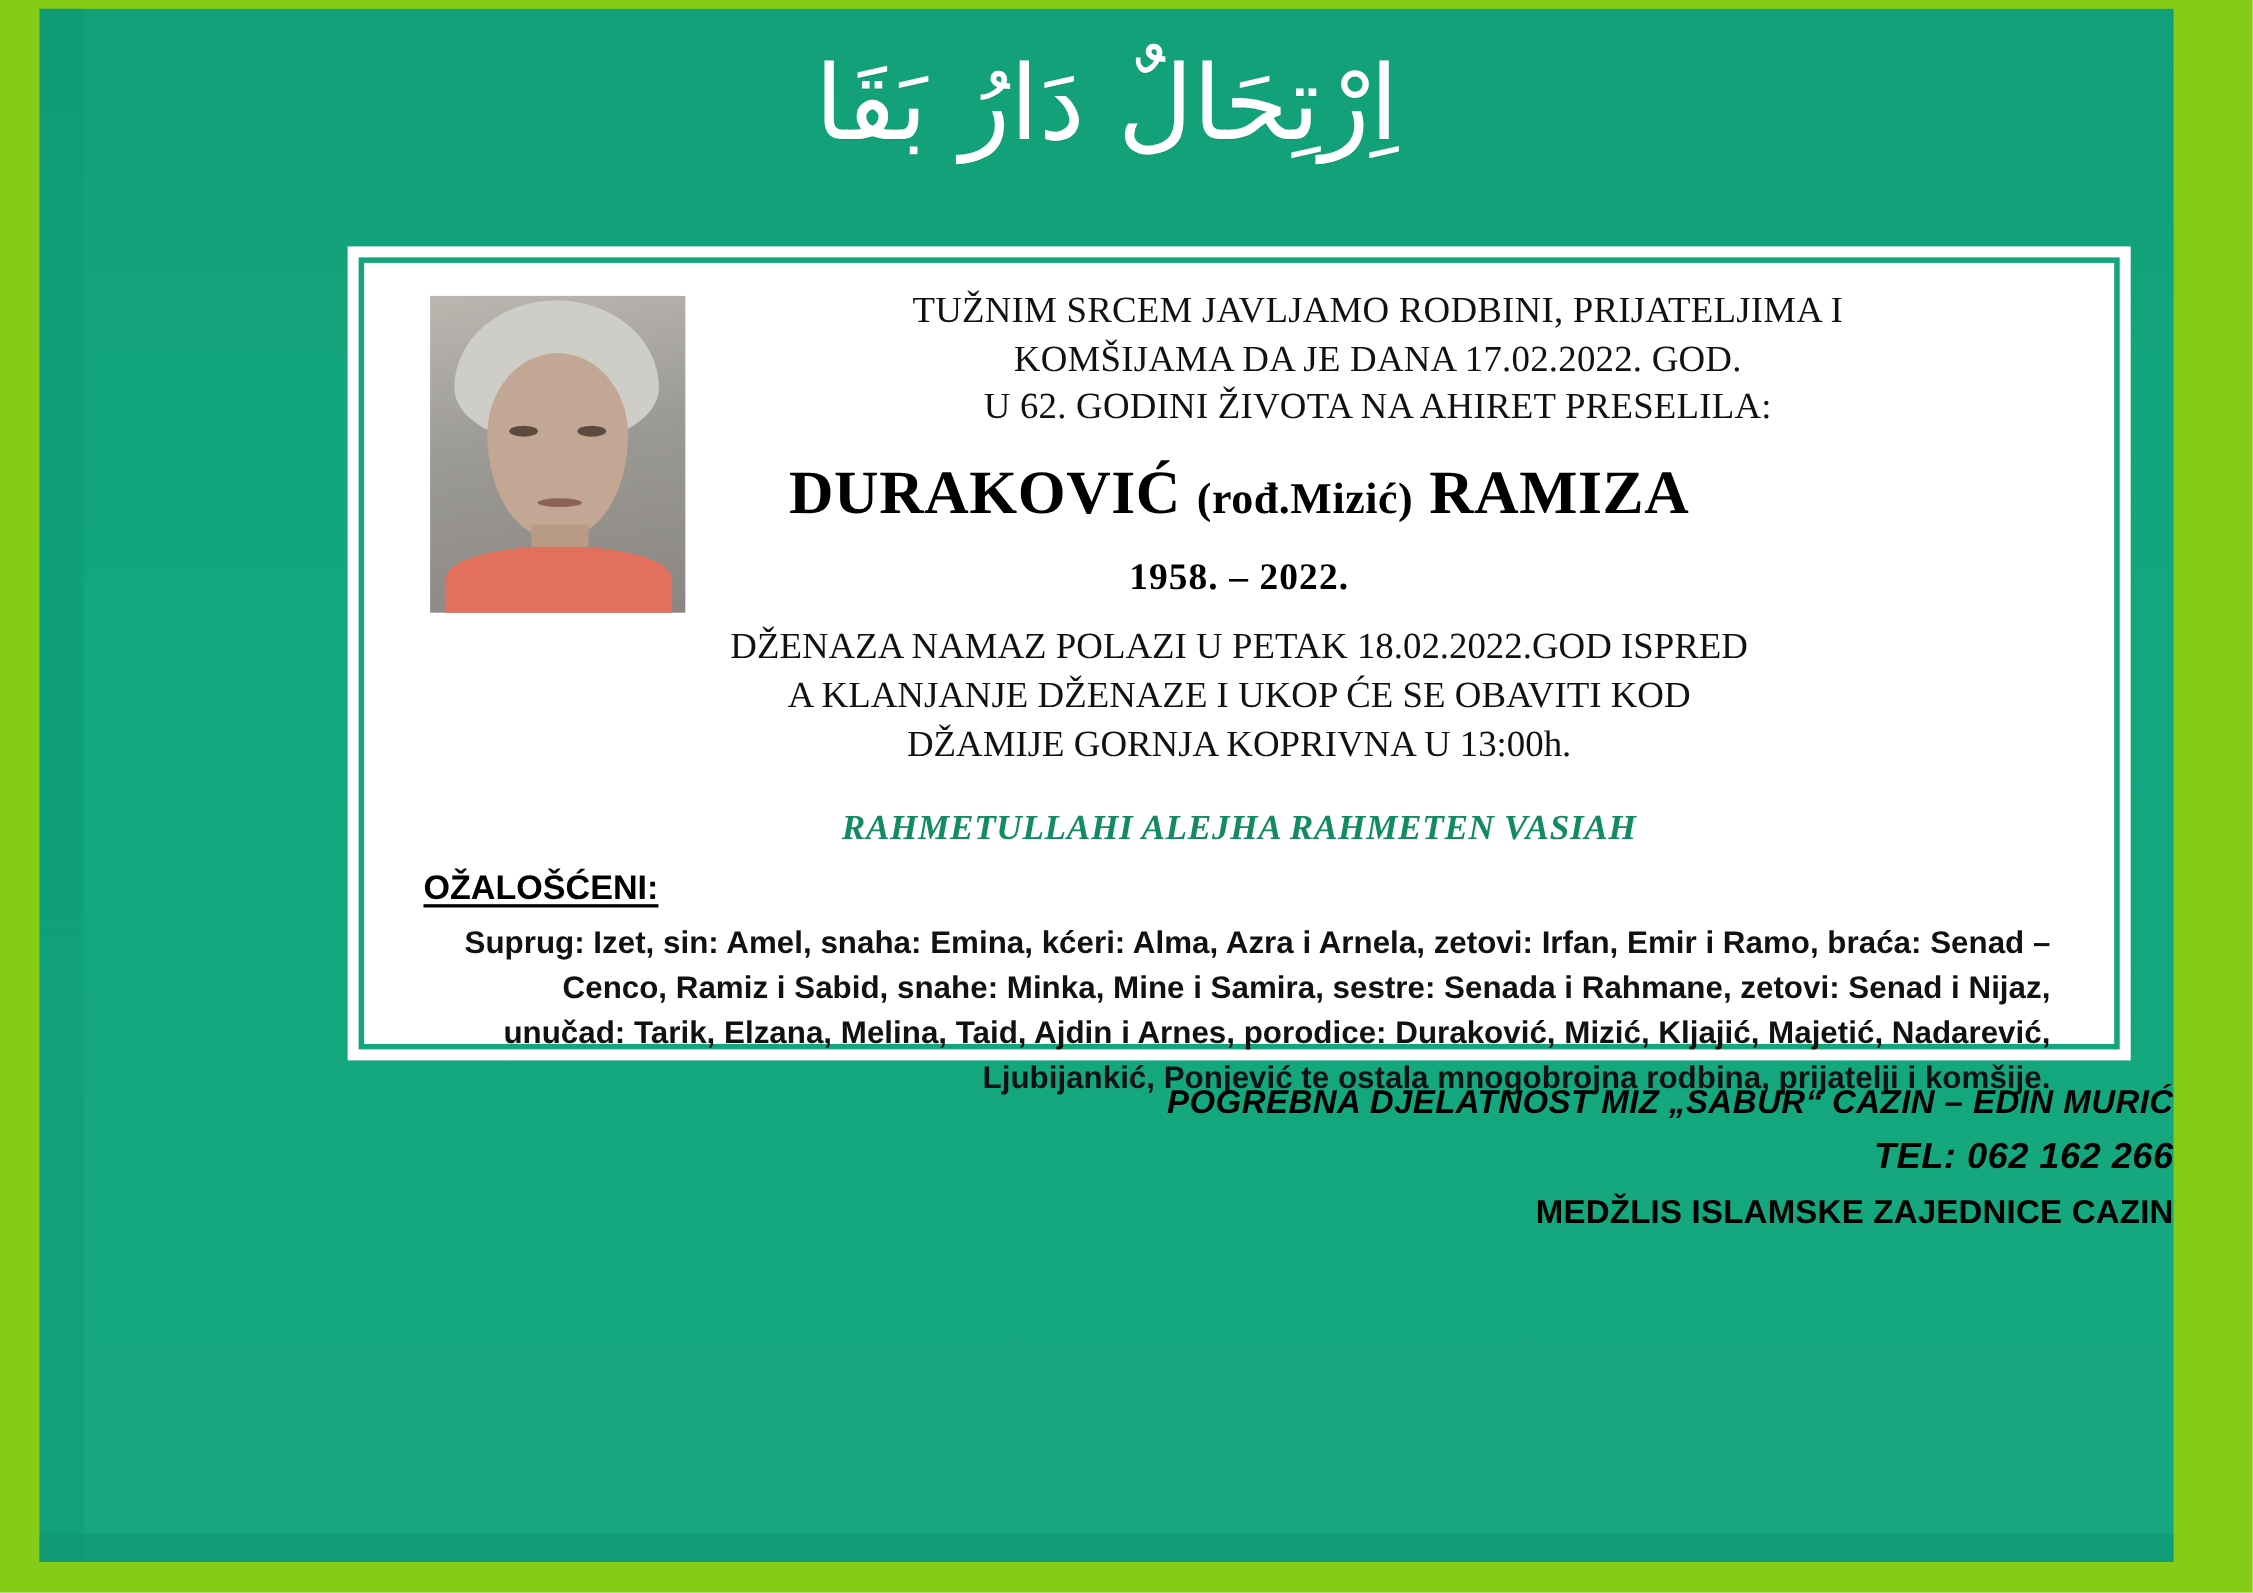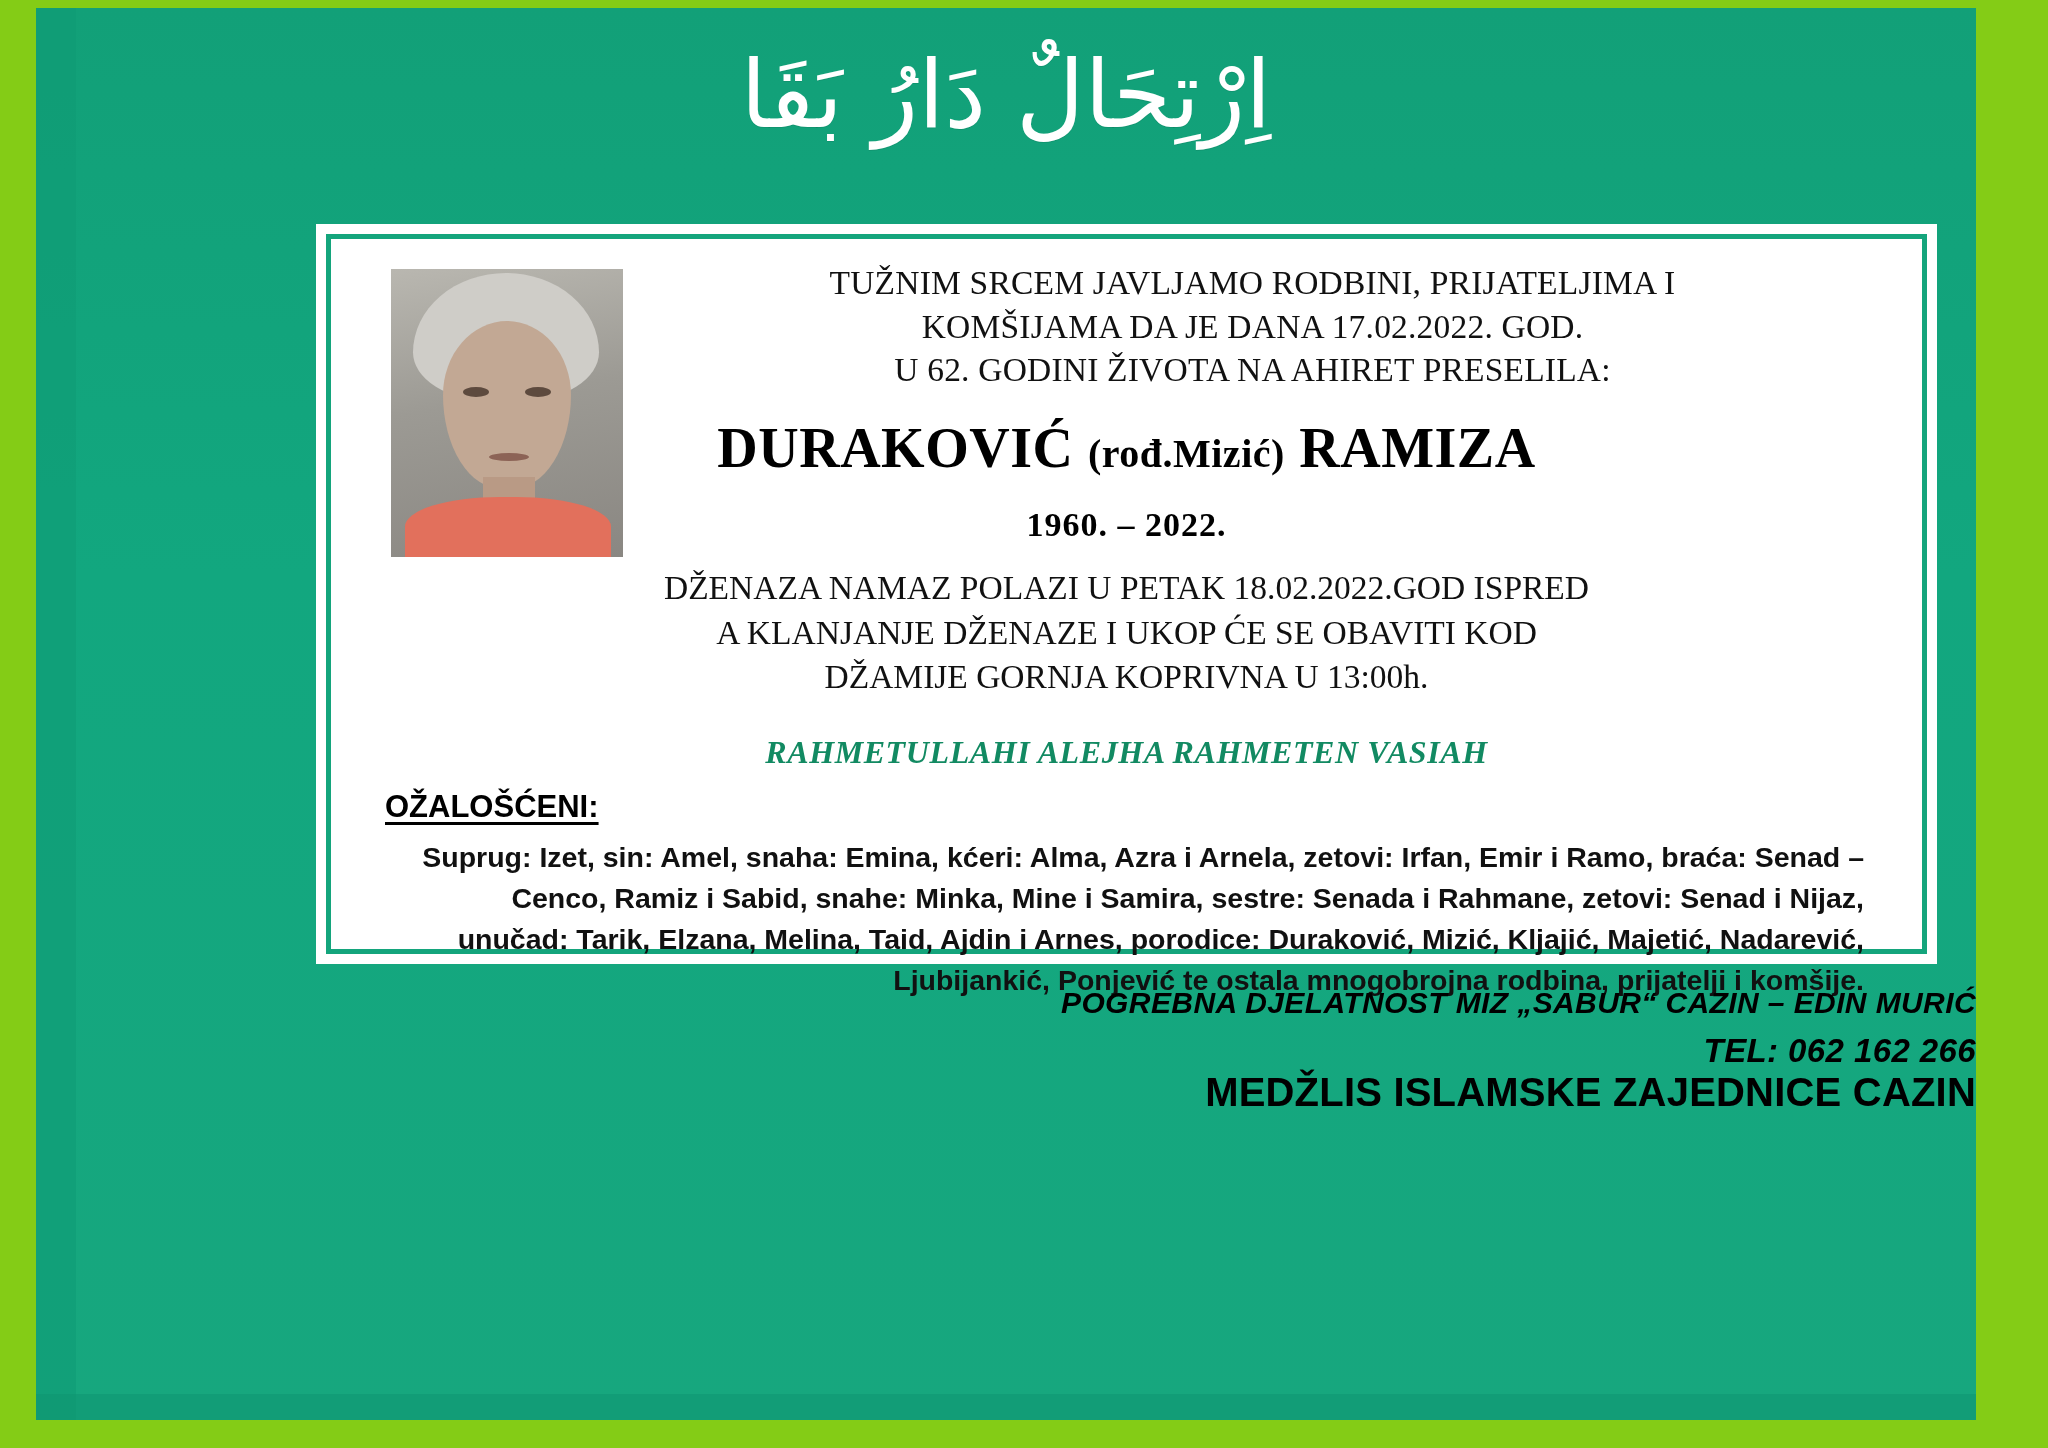--- a/index.html
+++ b/index.html
@@ -254,22 +254,22 @@
     letter-spacing: 0.4px;
   }
   .footer .line2 {
     margin-top: 12px;
     font-size: 33px;
     font-weight: bold;
     font-style: italic;
     letter-spacing: 0.4px;
   }
   .footer .line3 {
-    margin-top: 0;
-    font-size: 40px;
+    margin-top: 16px;
+    font-size: 30px;
     font-weight: bold;
     letter-spacing: 0.2px;
   }
 </style>
 </head>
 <body>
 
 <div class="page">
 
   <div class="poster">
@@ -298,21 +298,21 @@
             <div>KOMŠIJAMA DA JE DANA 17.02.2022. GOD.</div>
             <div>U 62. GODINI ŽIVOTA  NA AHIRET PRESELILA:</div>
           </div>
 
           <div class="name">
             <span>DURAKOVIĆ</span>
             <span class="small">(rođ.Mizić)</span>
             <span>RAMIZA</span>
           </div>
 
-          <div class="years">1960. – 2022.</div>
+          <div class="years">1958. – 2022.</div>
 
           <div class="details">
             <div>DŽENAZA NAMAZ POLAZI U PETAK 18.02.2022.GOD ISPRED</div>
             <div>A KLANJANJE DŽENAZE I UKOP ĆE SE OBAVITI KOD</div>
             <div>DŽAMIJE GORNJA KOPRIVNA U 13:00h.</div>
           </div>
 
           <div class="dua">RAHMETULLAHI ALEJHA RAHMETEN VASIAH</div>
 
           <div class="mourners-title">OŽALOŠĆENI:</div>

